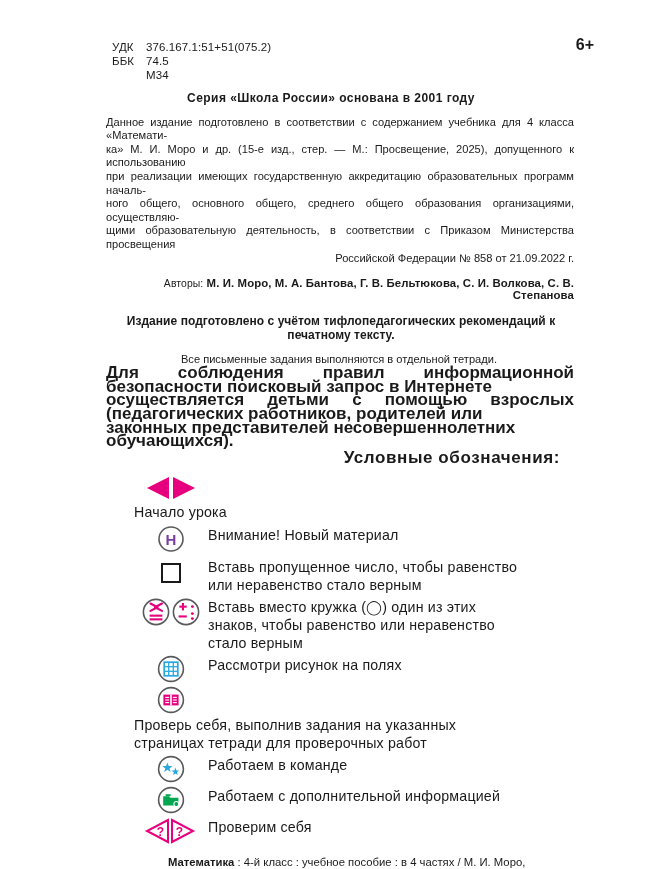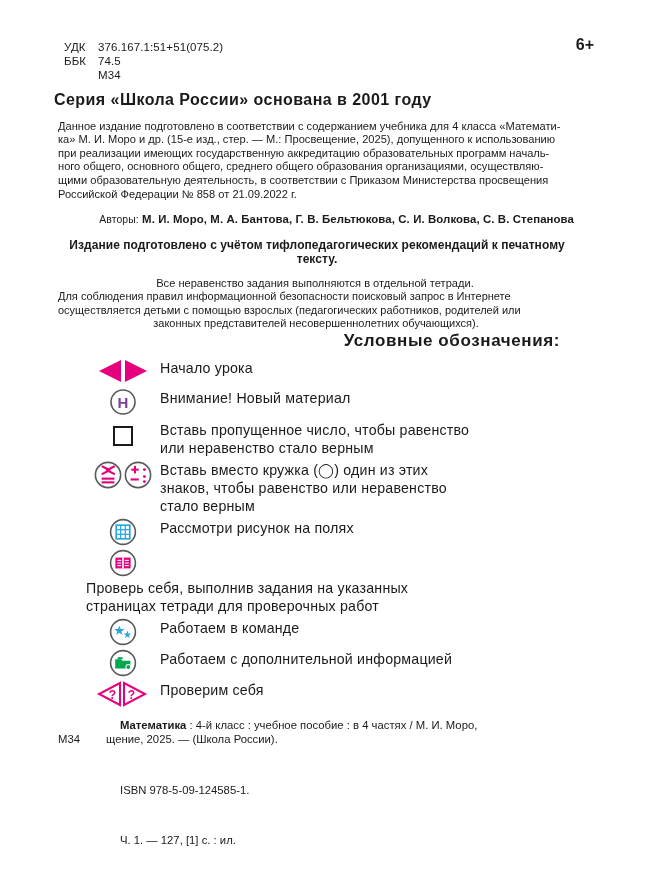--- a/index.html
+++ b/index.html
@@ -14,21 +14,21 @@
     color: #1a1a1a;
     position: relative;
     overflow: hidden;
   }
   .page {
     position: absolute;
     left: 0; top: 0;
     width: 650px;
     height: 642px;
     box-sizing: border-box;
-    padding: 40px 90px 0 64px;
+    padding: 40px 90px 0 112px;
   }
 
   
   .top-row {
     display: flex;
     justify-content: space-between;
     align-items: flex-start;
   }
   .codes {
     font-size: 11.5px;
@@ -43,21 +43,22 @@
   .age-badge {
     font-size: 16px;
     font-weight: bold;
     letter-spacing: 0px;
     margin-right: -34px;
     margin-top: -4px;
   }
 
   
   .series-line {
-    font-size: 16px;
+    text-align: center;
+    font-size: 12px;
     font-weight: bold;
     letter-spacing: 0.45px;
     margin-top: 8px;
     margin-left: -10px;
   }
 
   
   .para {
     font-size: 11.1px;
     line-height: 13.6px;
@@ -89,28 +90,29 @@
     letter-spacing: 0.05px;
   }
 
   .note-center {
     text-align: center;
     font-size: 11.1px;
     margin-top: 11px;
     margin-left: 6px;
   }
   .para-security {
-    font-size: 11px;
+    font-size: 17px;
     line-height: 13.6px;
     text-align: justify;
     margin-top: 1px;
     margin-left: -6px;
     margin-right: -14px;
-  }
-  .para-security > :last-child { text-align: center; }
+    font-weight: bold;
+  }
+  .para-security > :last-child { text-align: left; }
 
   
   .legend-title {
     text-align: right;
     font-size: 17px;
     font-weight: bold;
     letter-spacing: 0.6px;
     margin-top: 0;
     margin-left: 6px;
   }
@@ -130,21 +132,21 @@
     justify-content: center;
     align-items: flex-start;
     padding-top: 1px;
   }
   .legend-txt {
     font-size: 14.2px;
     line-height: 18px;
     letter-spacing: 0.2px;
     padding-top: 2px;
   }
-  .legend-row.r1 { margin-bottom: 3px; }
+  .legend-row.r1 { margin-bottom: 3px; flex-direction: column; }
   .legend-row.r2 { margin-bottom: 3px; }
   .legend-row.r4 .legend-ico { padding-top: 3px; }
   .legend-row.r5 { margin-top: 2px; }
   .legend-row.r8 { margin-top: 2px; }
   .legend-row.r9 { margin-top: 2px; flex-direction: column; }
   .legend-row.r10 { margin-top: 2px; }
 
   svg { display: block; }
 
   
@@ -194,31 +196,31 @@
   </div>
 
   <div class="series-line">Серия «Школа России» основана в 2001 году</div>
 
   <div class="para">
     <div>Данное издание подготовлено в соответствии с содержанием учебника для 4 класса «Математи-</div>
     <div>ка» М. И. Моро и др. (15-е изд., стер. — М.: Просвещение, 2025), допущенного к использованию</div>
     <div>при реализации имеющих государственную аккредитацию образовательных программ началь-</div>
     <div>ного общего, основного общего, среднего общего образования организациями, осуществляю-</div>
     <div>щими образовательную деятельность, в соответствии с Приказом Министерства просвещения</div>
-    <div style="text-align:left">Российской Федерации № 858 от 21.09.2022 г.</div>
+    <div style="text-align:right">Российской Федерации № 858 от 21.09.2022 г.</div>
   </div>
 
   <div class="authors">
     <span class="lbl">Авторы:</span>
     <span>М. И. Моро, М. А. Бантова, Г. В. Бельтюкова, С. И. Волкова, С. В. Степанова</span>
   </div>
 
   <div class="tiflo">Издание подготовлено с учётом тифлопедагогических рекомендаций к печатному тексту.</div>
 
-  <div class="note-center">Все неравенство задания выполняются в отдельной тетради.</div>
+  <div class="note-center">Все письменные задания выполняются в отдельной тетради.</div>
 
   <div class="para-security">
     <div>Для соблюдения правил информационной безопасности поисковый запрос в Интернете</div>
     <div>осуществляется детьми с помощью взрослых (педагогических работников, родителей или</div>
     <div>законных представителей несовершеннолетних обучающихся).</div>
   </div>
 
   <div class="legend-title">Условные обозначения:</div>
 
   <div class="legend">

